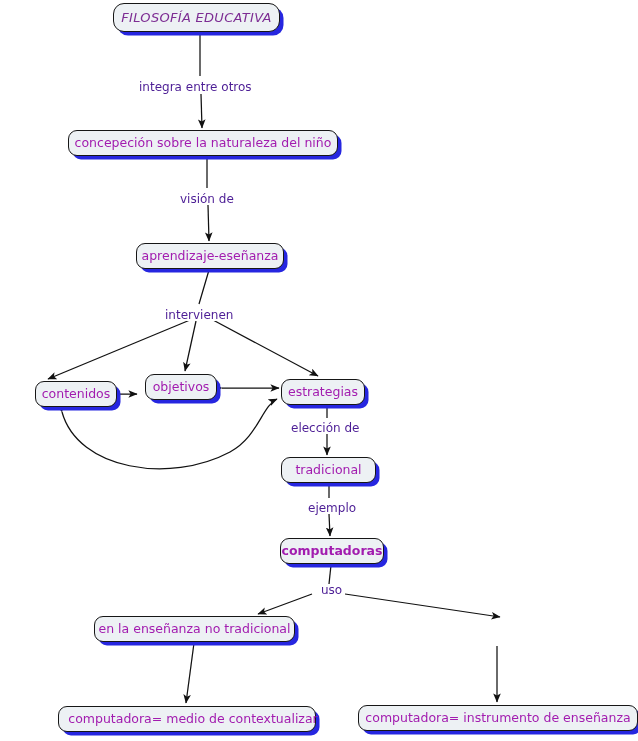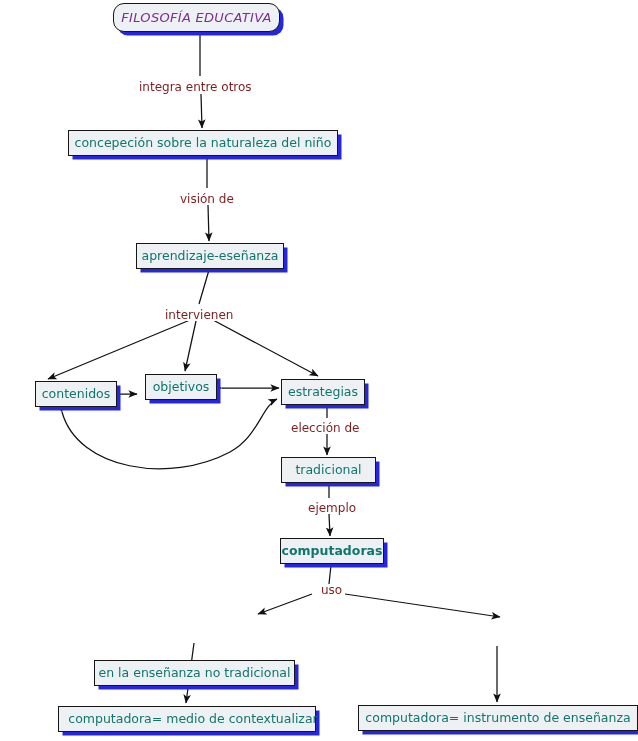--- a/index.html
+++ b/index.html
@@ -8,43 +8,43 @@
     font-family:"DejaVu Sans","Liberation Sans",sans-serif;
   }
   #canvas{position:absolute;left:0;top:0;width:638px;height:741px;}
   svg.links{position:absolute;left:0;top:0;width:638px;height:741px;pointer-events:none;}
 
   .node{
     position:absolute;
     box-sizing:border-box;
     background:#edf1f4;
     border:1.3px solid #161616;
-    border-radius:0;
-    color:#0f766e;
+    border-radius:9px;
+    color:#a21caf;
     font-size:12.5px;
     line-height:1;
     display:flex;
     align-items:center;
     justify-content:center;
     white-space:nowrap;
     box-shadow:4px 4px 0 -0.5px #2626e0;
     z-index:3;
   }
   .node.title-node{
     color:#7d2d93;
     font-style:italic;
     font-weight:400;
     letter-spacing:0.3px;
     font-size:13px;
     border-width:1.6px;
     border-radius:11px;
   }
   .link-label{
     position:absolute;
-    color:#7f1d1d;
+    color:#4c1d95;
     font-size:12px;
     line-height:1;
     white-space:nowrap;
     background:#ffffff;
     padding:0 3px;
     z-index:4;
   }
 </style>
 </head>
 <body>
@@ -118,21 +118,21 @@
   </div>
 
   <div class="node" style="left:281px;top:457px;width:95px;height:26px;">
     <span>tradicional</span>
   </div>
 
   <div class="node" style="left:280px;top:538px;width:104px;height:26px;font-weight:bold;">
     <span>computadoras</span>
   </div>
 
-  <div class="node" style="left:94px;top:616px;width:201px;height:26px;margin-top:44px;">
+  <div class="node" style="left:94px;top:616px;width:201px;height:26px;">
     <span>en la enseñanza no tradicional</span>
   </div>
 
 
   <div class="node" style="left:58px;top:706px;width:258px;height:26px;padding-left:12px;">
     <span>computadora= medio de contextualizar</span>
   </div>
 
   <div class="node" style="left:358px;top:705px;width:280px;height:26px;">
     <span>computadora= instrumento de enseñanza</span>

